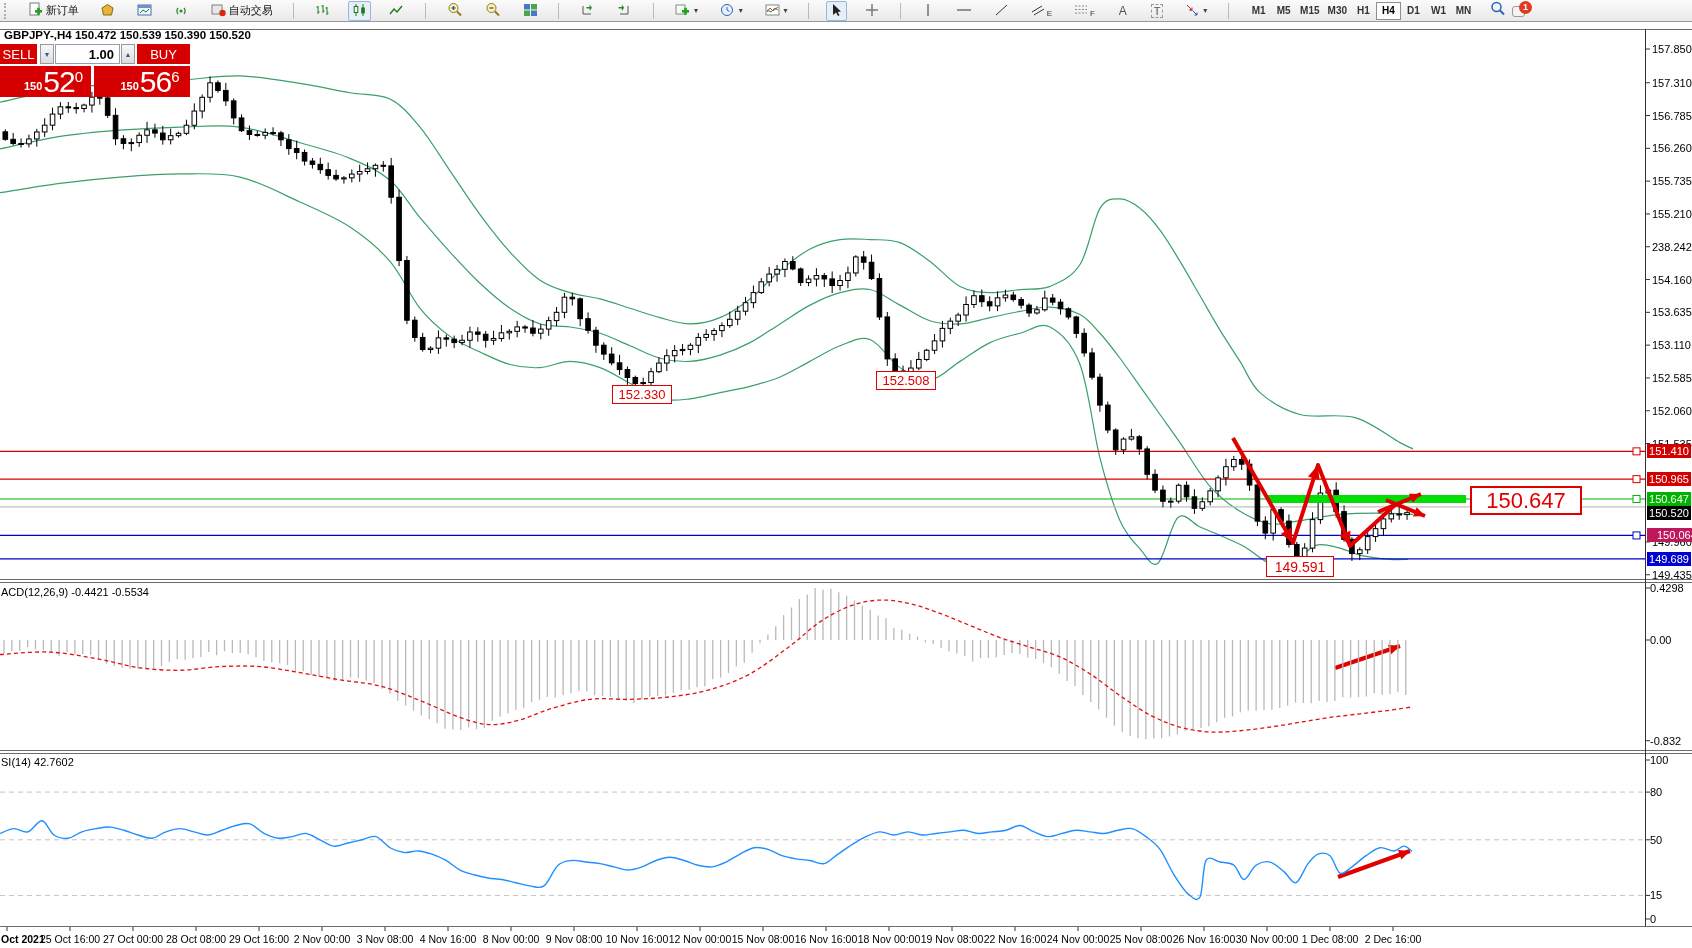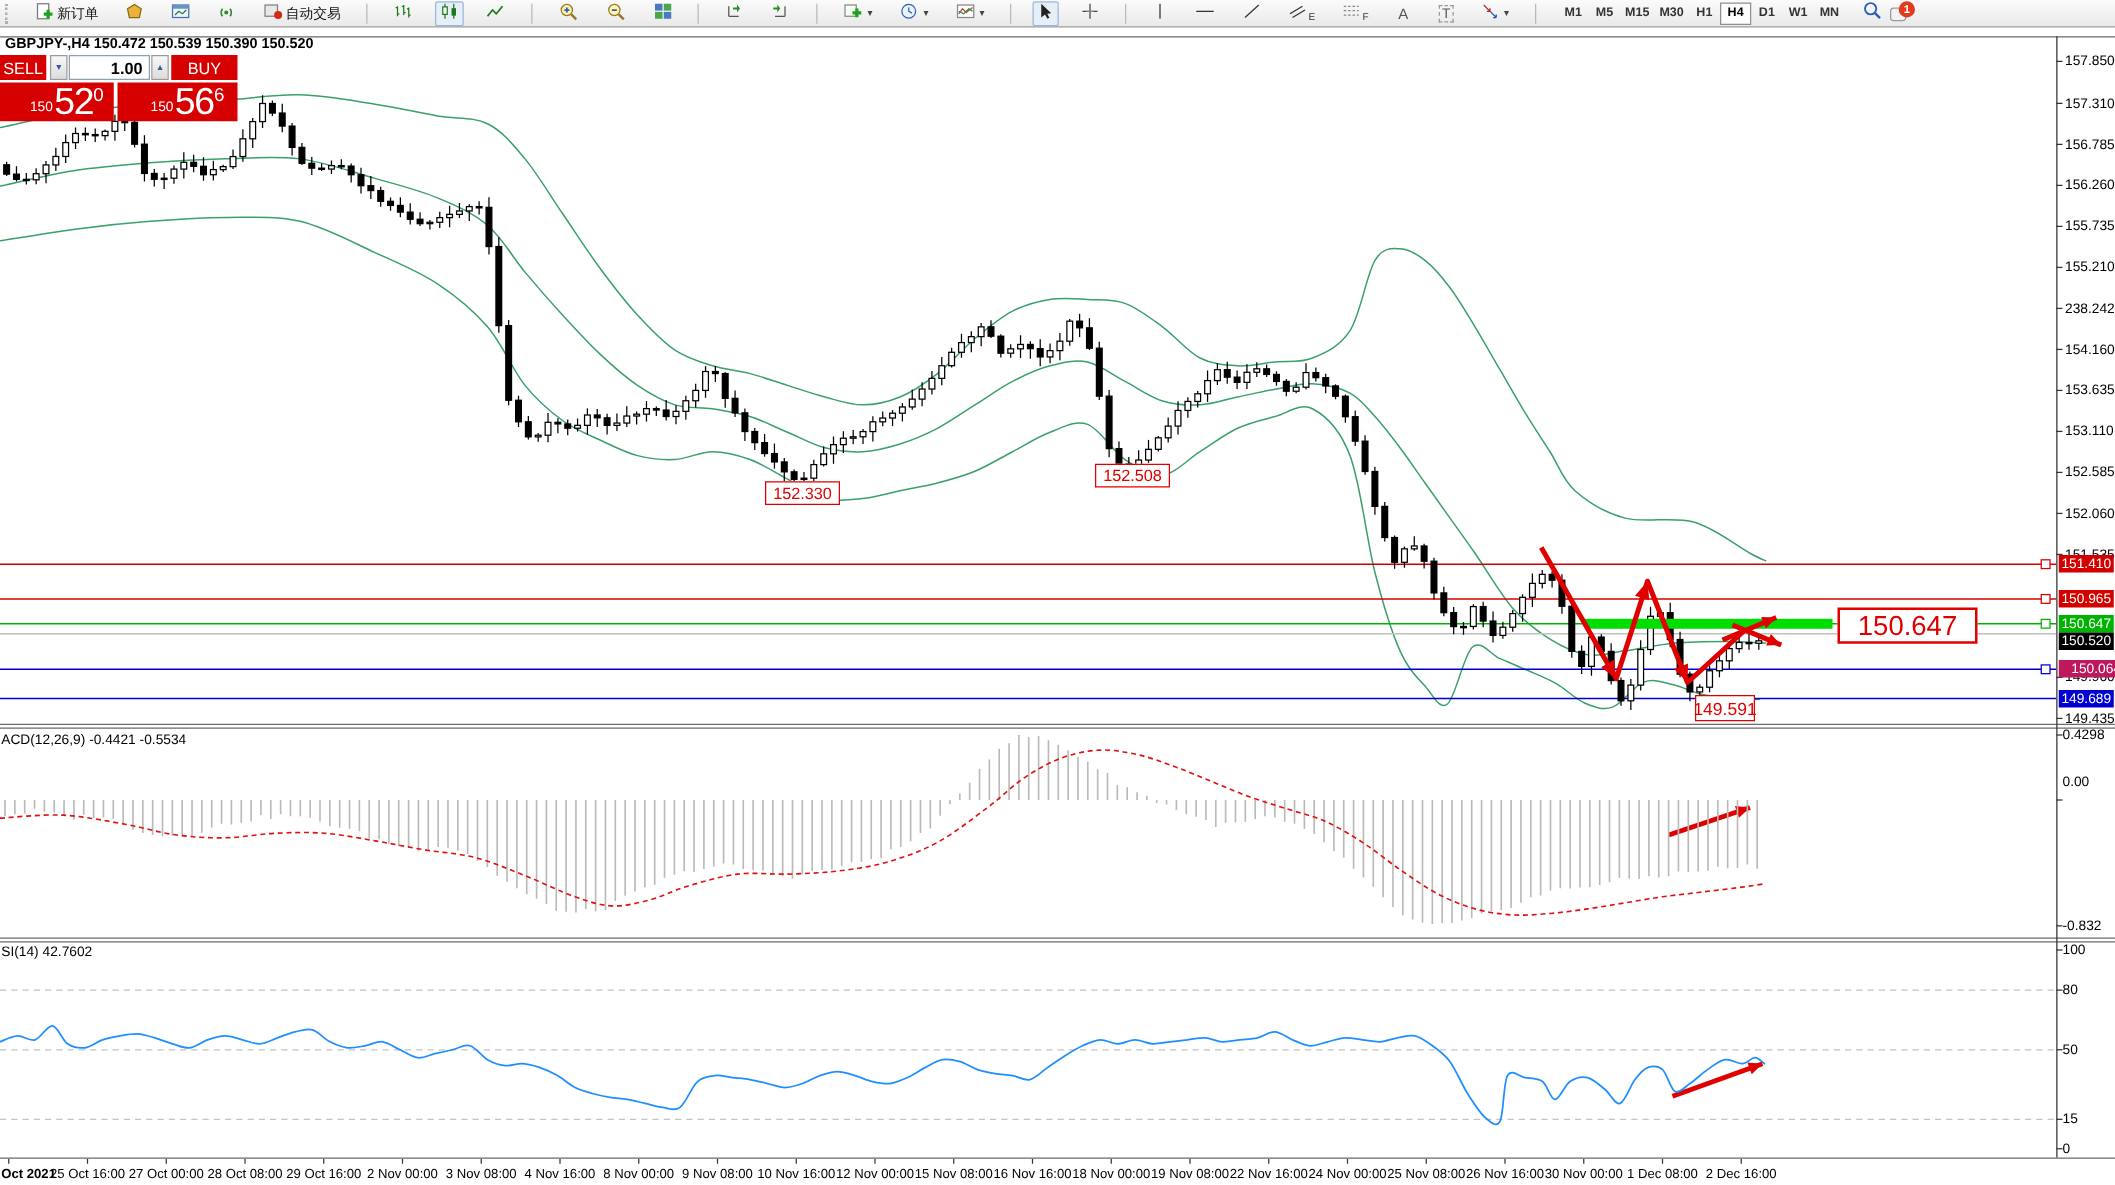--- a/index.html
+++ b/index.html
@@ -45,21 +45,21 @@
   #sym-marker{position:absolute;left:56px;top:20px;font-size:8px;color:#777;z-index:10}
   .tp{position:absolute;z-index:30}
   .red-btn{background:#d60000;color:#fff;display:flex;align-items:center;justify-content:center;
     font-size:13px;cursor:pointer}
   .spin-btn{background:linear-gradient(#f8f8f8,#dcdcdc);border:1px solid #9a9a9a;color:#335a99;
     display:flex;align-items:center;justify-content:center;font-size:7px;cursor:pointer}
   #vol-input{position:absolute;left:55px;top:22px;width:65px;height:20px;border:1px solid #8fa0b5;
     font-size:13px;font-weight:600;text-align:right;padding-right:5px;font-family:"Liberation Sans",sans-serif}
   .quote{background:#d60000;color:#fff;display:flex;align-items:flex-end;justify-content:center;
     padding-bottom:2px;cursor:pointer}
-  .quote .small{font-size:11px;font-weight:normal;margin:0 1px 3px 16px}
+  .quote .small{font-size:11px;font-weight:bold;margin:0 1px 3px 16px}
   .quote .big{font-size:30px;line-height:26px;letter-spacing:-1px}
   .quote .sup{font-size:15px;margin-bottom:10px}
 </style>
 </head>
 <body>
 
 <div id="toolbar">
   <span class="grip"></span>
   <div class="tb-btn">
     <span>
@@ -932,30 +932,30 @@
     <div class="axis-label" style="top: 415.536px;">151.535</div>
     <div class="axis-label" style="top: 513.936px;">149.960</div>
     <div class="axis-label" style="top: 546.736px;">149.435</div>
     <div class="price-tag" style="top: 422.345px; background: rgb(212, 0, 0);">151.410</div>
     <div class="price-tag" style="top: 450.147px; background: rgb(212, 0, 0);">150.965</div>
     <div class="price-tag" style="top: 469.515px; background: rgb(0, 179, 0);">150.647</div>
     <div class="price-tag" style="top: 483.515px; background: rgb(0, 0, 0);">150.520</div>
     <div class="price-tag" style="top: 506.438px; background: #be185d; padding-left: 10px;">150.064</div>
     <div class="price-tag" style="top: 529.867px; background: rgb(0, 0, 210);">149.689</div>
     <div class="axis-label-sm" style="top: 560px;">0.4298</div>
-    <div class="axis-label-sm" style="top: 598px;">0.00</div>
+    <div class="axis-label-sm" style="top: 612px;">0.00</div>
     <div class="axis-label-sm" style="top: 712.672px;">-0.832</div>
     <div class="axis-label-sm" style="top: 732px;">100</div>
     <div class="axis-label-sm" style="top: 764.1px;">80</div>
     <div class="axis-label-sm" style="top: 811.8px;">50</div>
     <div class="axis-label-sm" style="top: 867.45px;">15</div>
     <div class="axis-label-sm" style="top: 891px;">0</div>
     <div class="red-box" style="left: 612px; top: 363px; width: 60px; height: 19px; font-size: 13px;">152.330</div>
     <div class="red-box" style="left: 876px; top: 349px; width: 60px; height: 19px; font-size: 13px;">152.508</div>
-    <div class="red-box" style="left: 1356px; top: 534px; width: 48px; height: 21px; font-size: 14px;">149.591</div>
+    <div class="red-box" style="left: 1266px; top: 534px; width: 68px; height: 21px; font-size: 14px;">149.591</div>
     <div class="time-label" style="left: 1px; font-weight: bold;">Oct 2021</div>
     <div class="time-label" style="left: 70px; transform: translateX(-50%);">25 Oct 16:00</div>
     <div class="time-label" style="left: 133px; transform: translateX(-50%);">27 Oct 00:00</div>
     <div class="time-label" style="left: 196px; transform: translateX(-50%);">28 Oct 08:00</div>
     <div class="time-label" style="left: 259px; transform: translateX(-50%);">29 Oct 16:00</div>
     <div class="time-label" style="left: 322px; transform: translateX(-50%);">2 Nov 00:00</div>
     <div class="time-label" style="left: 385px; transform: translateX(-50%);">3 Nov 08:00</div>
     <div class="time-label" style="left: 448px; transform: translateX(-50%);">4 Nov 16:00</div>
     <div class="time-label" style="left: 511px; transform: translateX(-50%);">8 Nov 00:00</div>
     <div class="time-label" style="left: 574px; transform: translateX(-50%);">9 Nov 08:00</div>

